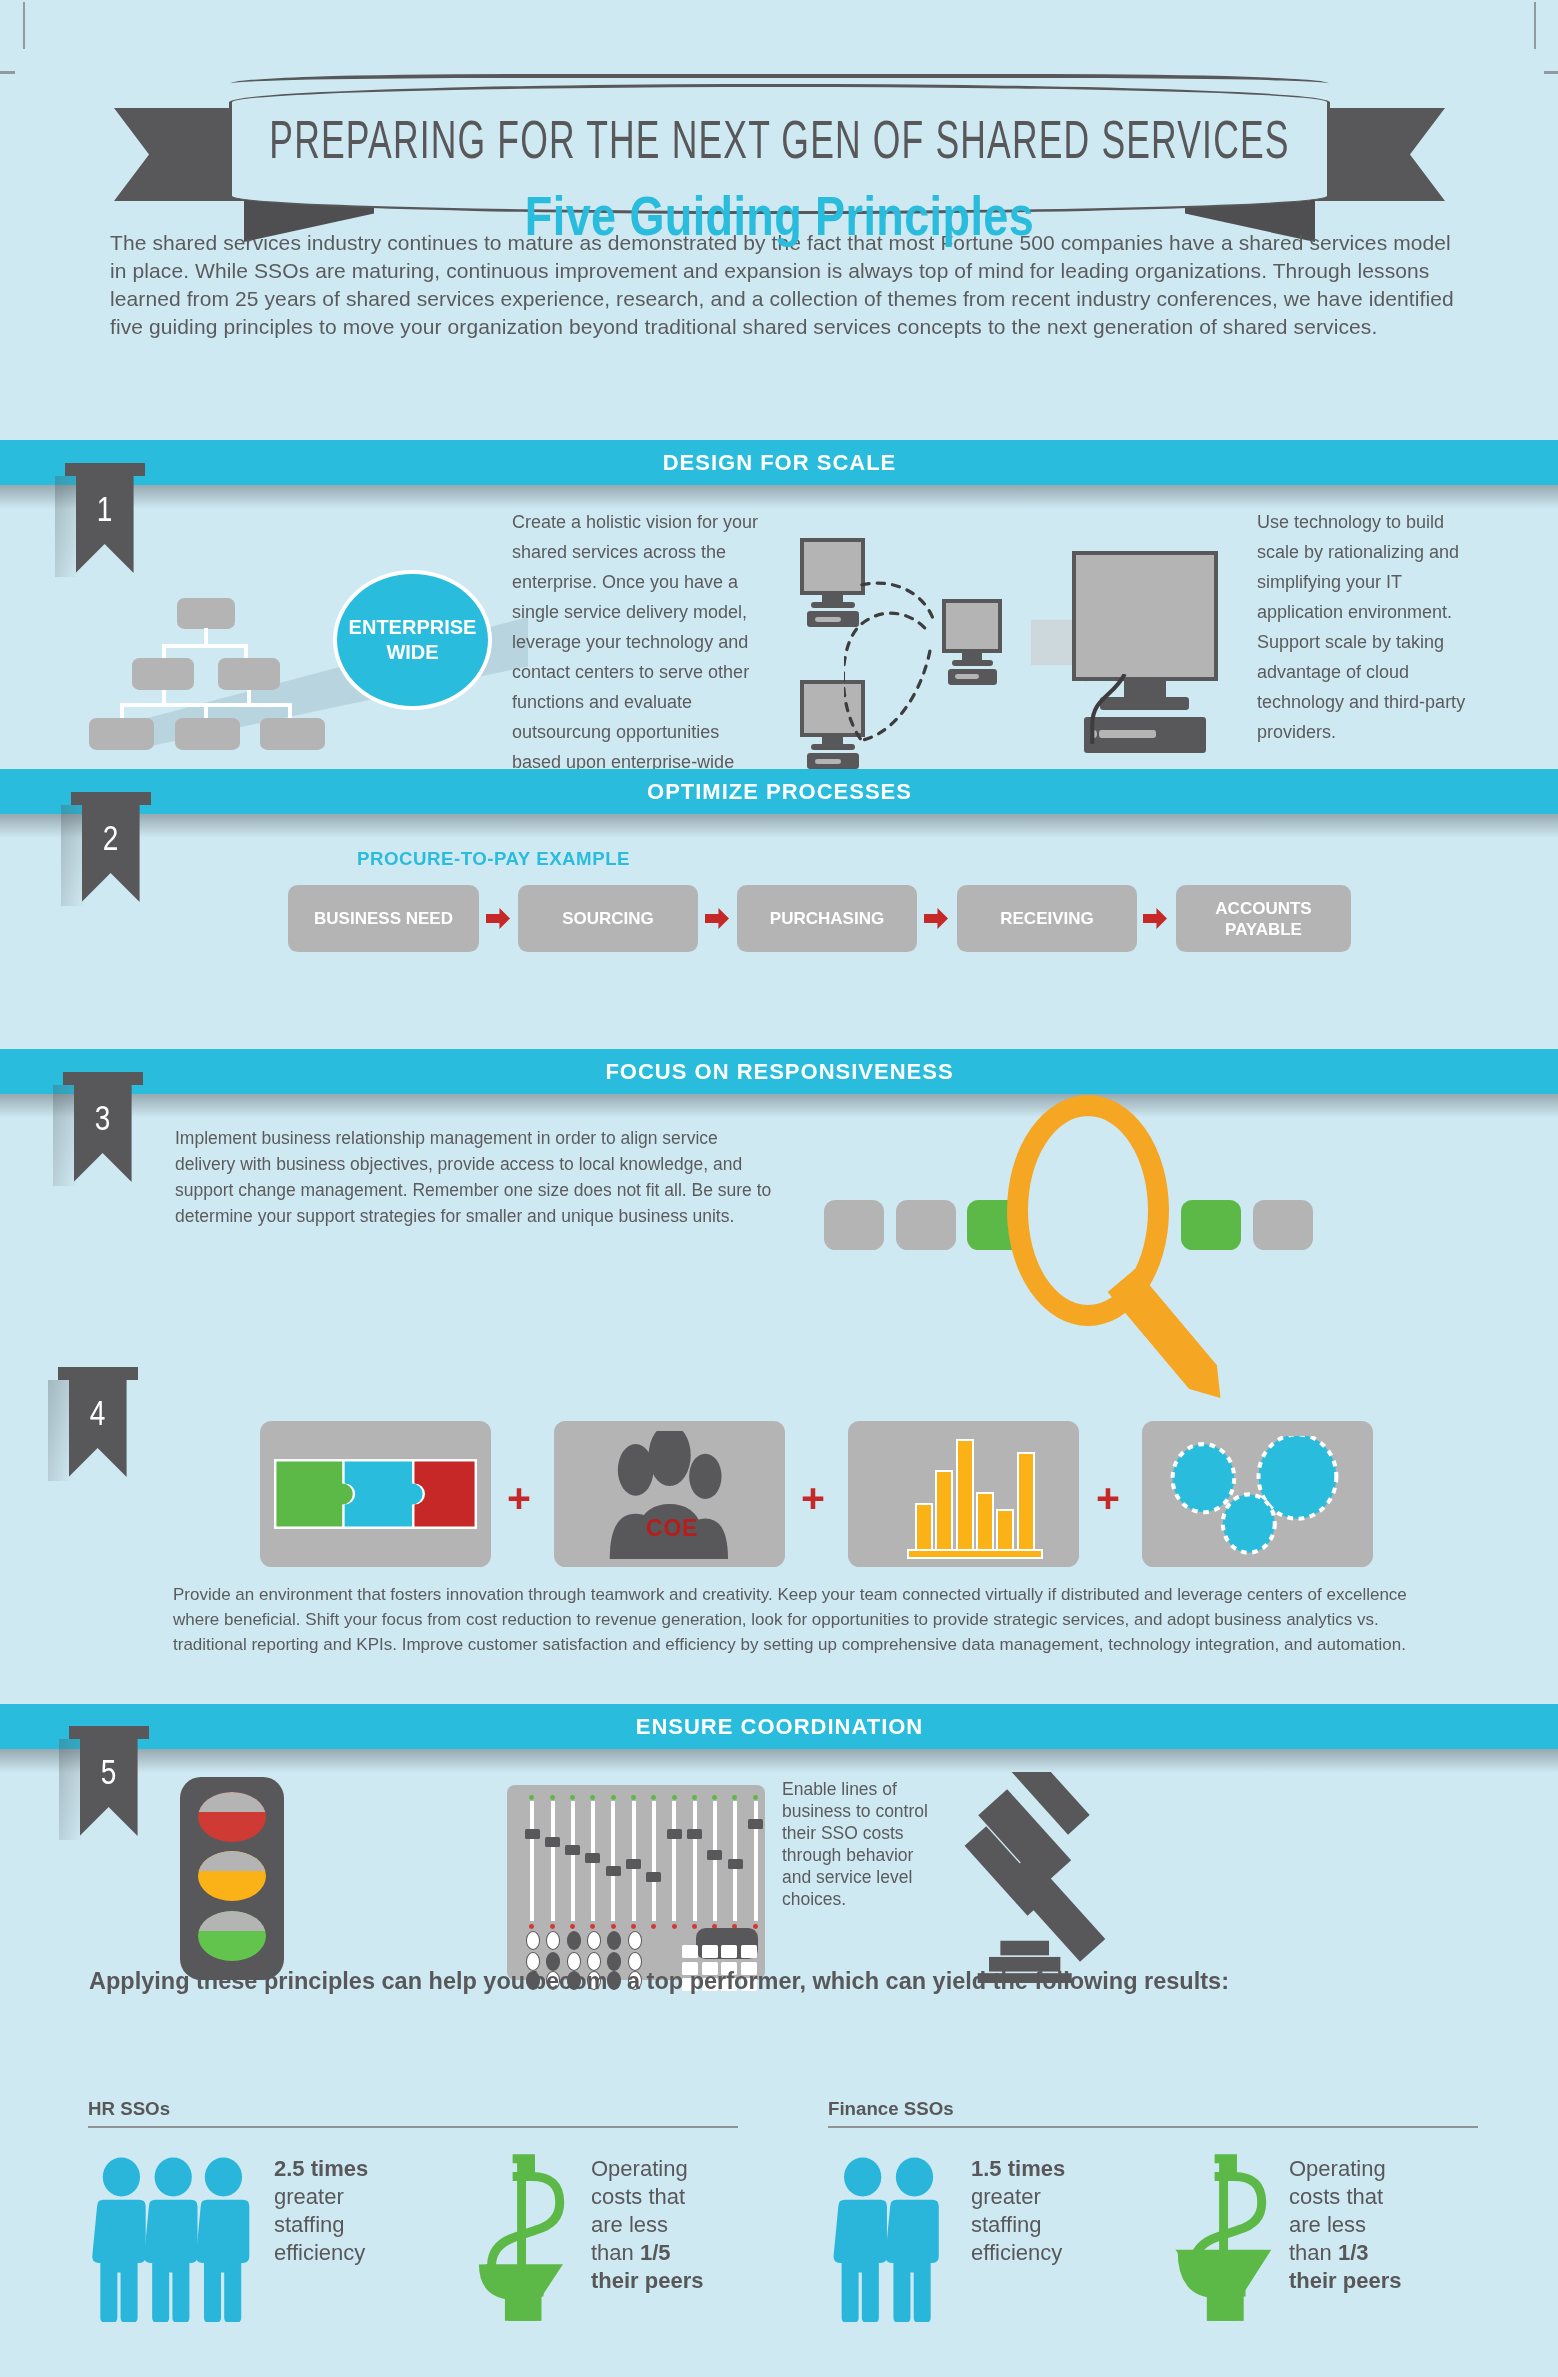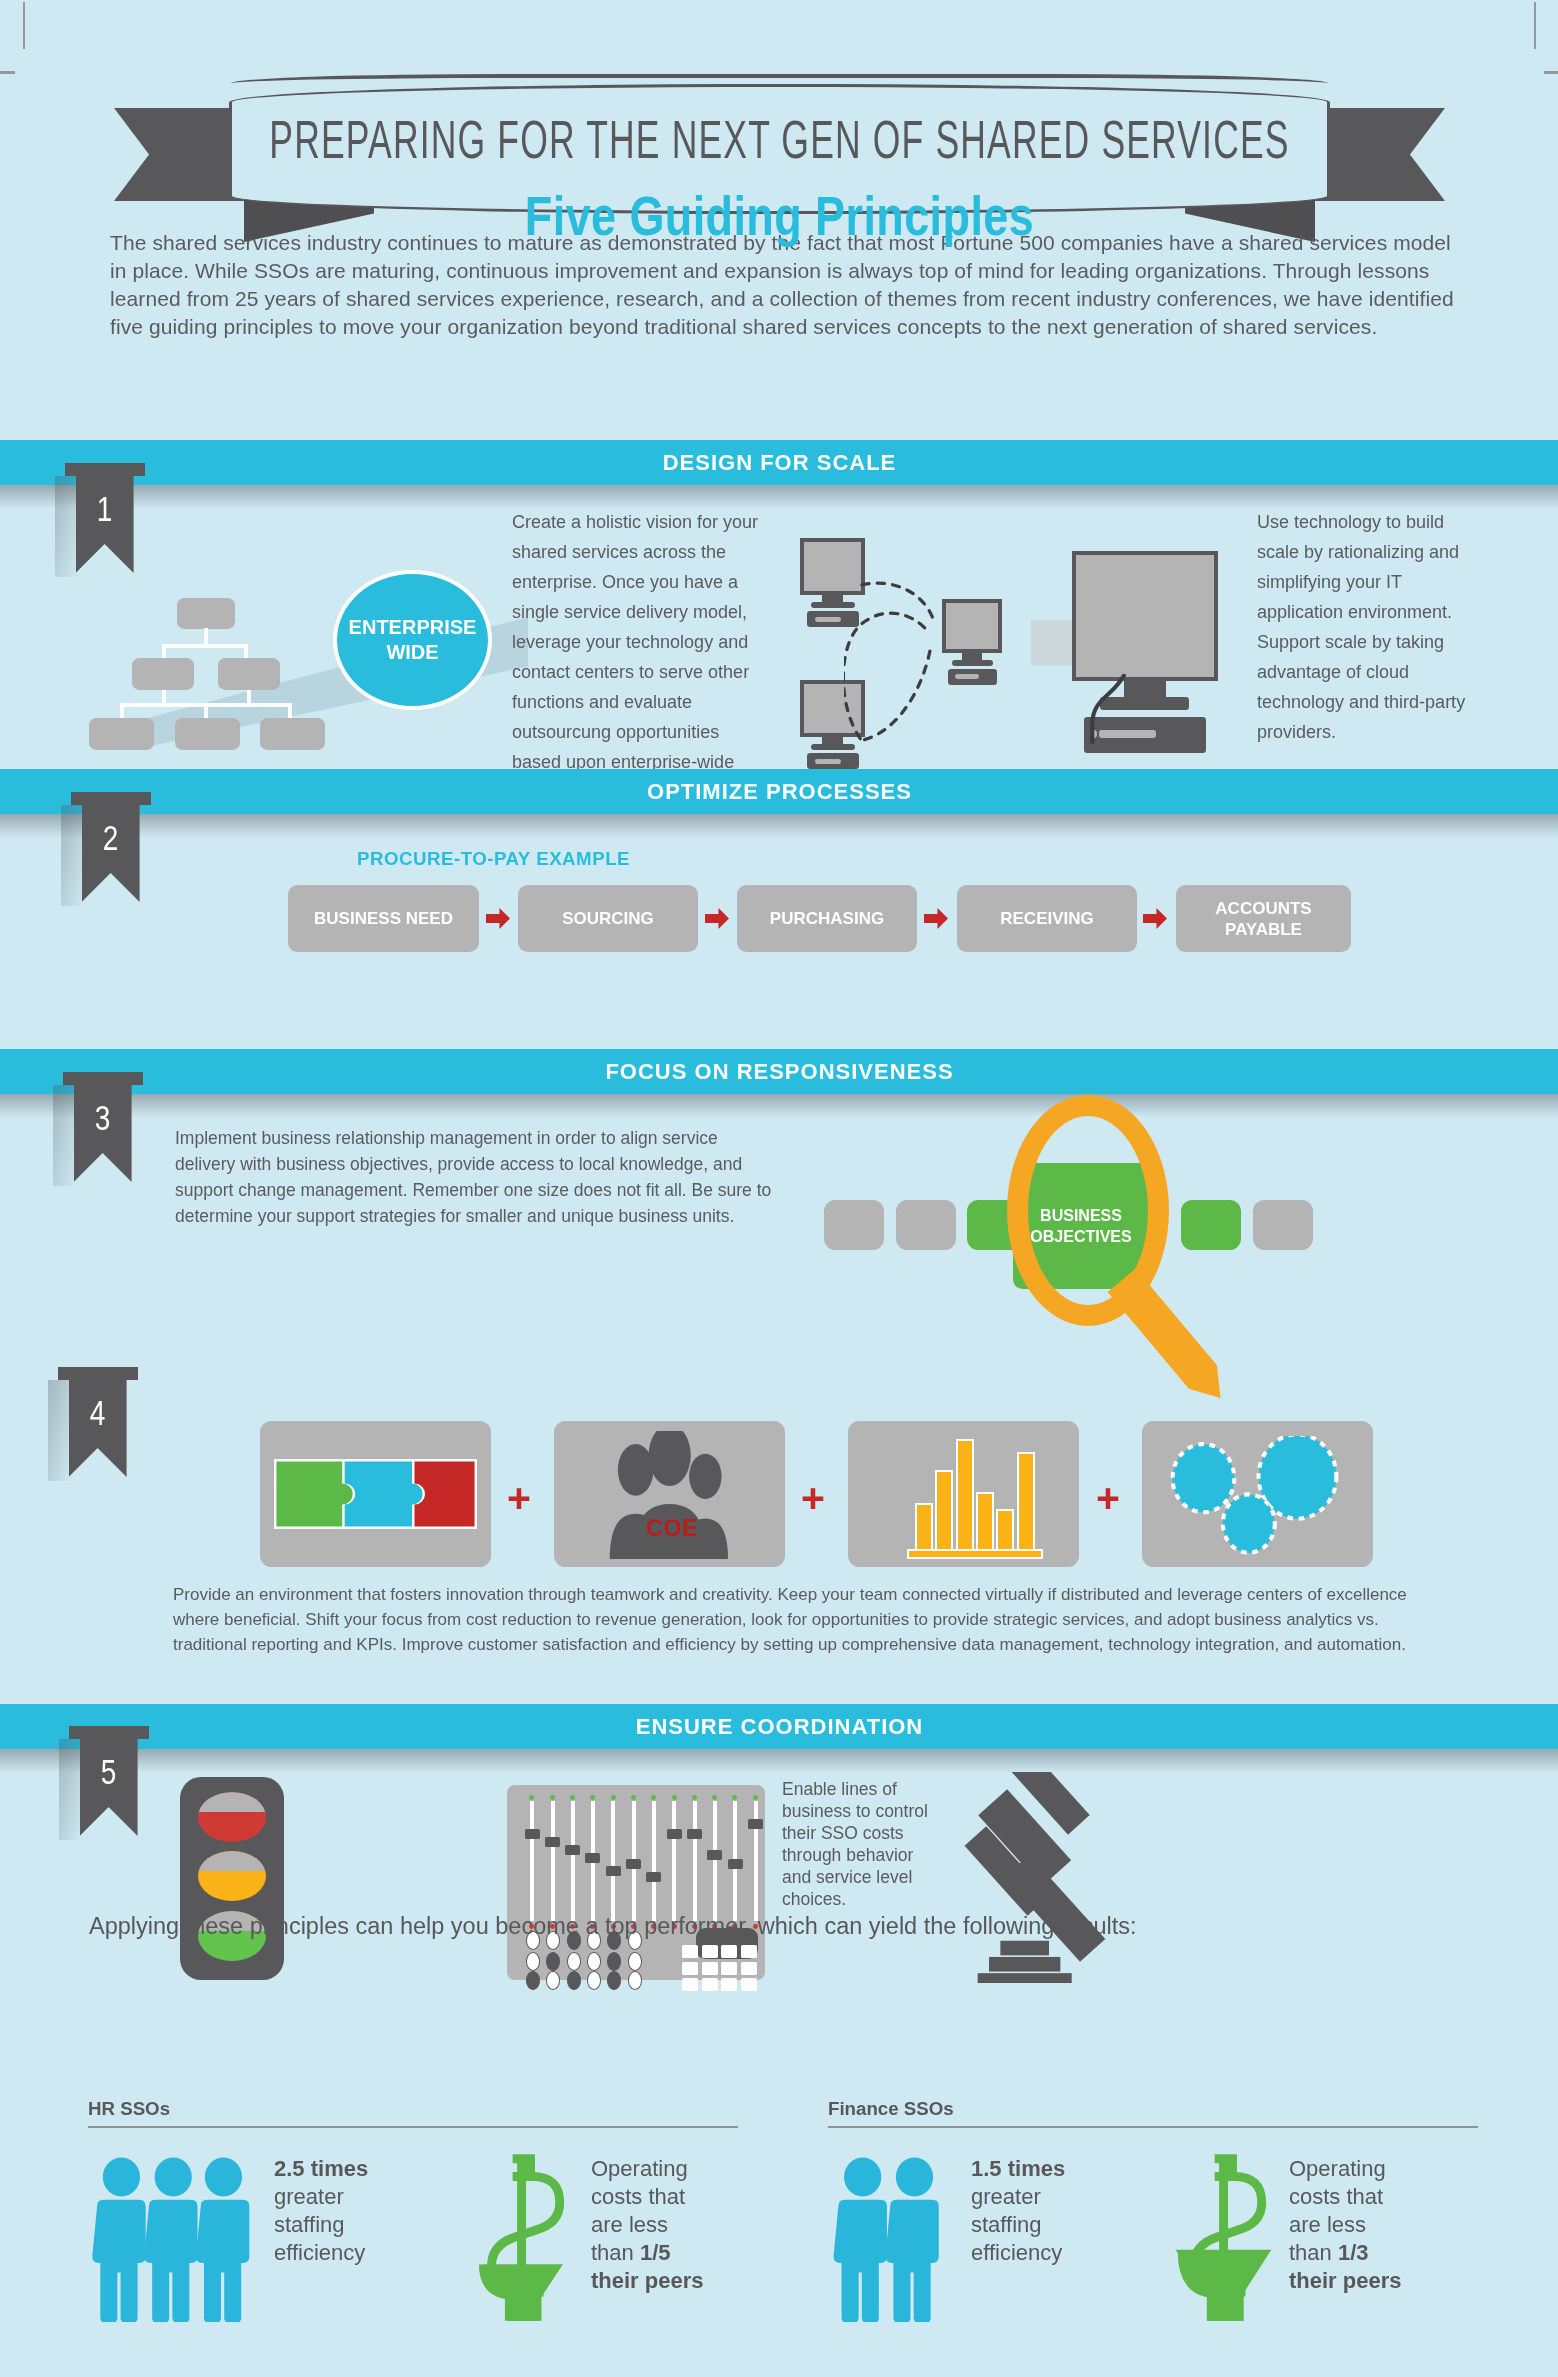--- a/index.html
+++ b/index.html
@@ -170,21 +170,21 @@
   .slidertrack{ position:absolute; width:4px; background:#fff; }
   .sliderknob{ position:absolute; width:15.4px; height:9.7px; background:#58585a; border-radius:1.6px; }
   .mixdot{ position:absolute; width:4.9px; height:4.9px; border-radius:50%; }
   .knob{ position:absolute; width:14px; height:18.7px; border-radius:50%; background:#fff; border:1.6px solid #58585a; }
   .knob.dark{ background:#58585a; }
   .padkey{ position:absolute; width:16px; height:13px; background:#fff; border-radius:1.6px; }
   .mixscreen{ position:absolute; background:#58585a; border-radius:9.7px; }
 
   
   .results-head{
-    position:absolute; left:89px; top:1913px; font-size:23.5px; font-weight:normal; color:#58585a;
+    position:absolute; left:89px; top:1968px; font-size:23.5px; font-weight:bold; color:#58585a;
   }
   .res-col-title{ position:absolute; font-size:18.7px; font-weight:bold; color:#58585a; }
   .res-rule{ position:absolute; height:2.4px; background:#8f9396; }
   .stat-text{ position:absolute; font-size:22px; line-height:28px; color:#58585a; }
   .stat-text b{ font-weight:bold; }
 </style>
 </head>
 <body>
 
 <div class="page">
@@ -330,24 +330,20 @@
   </div>
 
   <div class="body-text" style="position:absolute;left:175px;top:1125px;width:601px;font-size:17.5px;line-height:26px;">Implement business relationship management in order to align service delivery with business objectives, provide access to local knowledge, and support change management. Remember one size does not fit all. Be sure to determine your support strategies for smaller and unique business units.</div>
 
   <div class="bu-pill" style="left:824px;top:1200px;width:60px;height:50px;"></div>
   <div class="bu-pill" style="left:896px;top:1200px;width:60px;height:50px;"></div>
   <div class="bu-pill green" style="left:967px;top:1200px;width:60px;height:50px;"></div>
   <div class="bu-pill green" style="left:1181px;top:1200px;width:60px;height:50px;"></div>
   <div class="bu-pill" style="left:1253px;top:1200px;width:60px;height:50px;"></div>
 
-  <div class="bo-box" style="left:1013px;top:1163px;width:136px;height:126px;">
-    <span>BUSINESS</span>
-    <span>OBJECTIVES</span>
-  </div>
 
   <div class="magnifier" style="left:1007px;top:1095px;">
     <div class="handle" style="left:96px;top:185px;"></div>
     <div class="ring" style="left:0;top:0;"></div>
   </div>
 
   <div class="bookmark" style="left:58px; top:1367px;">
     <div class="cap"></div>
     <div class="body">
       <span class="num">4</span>

